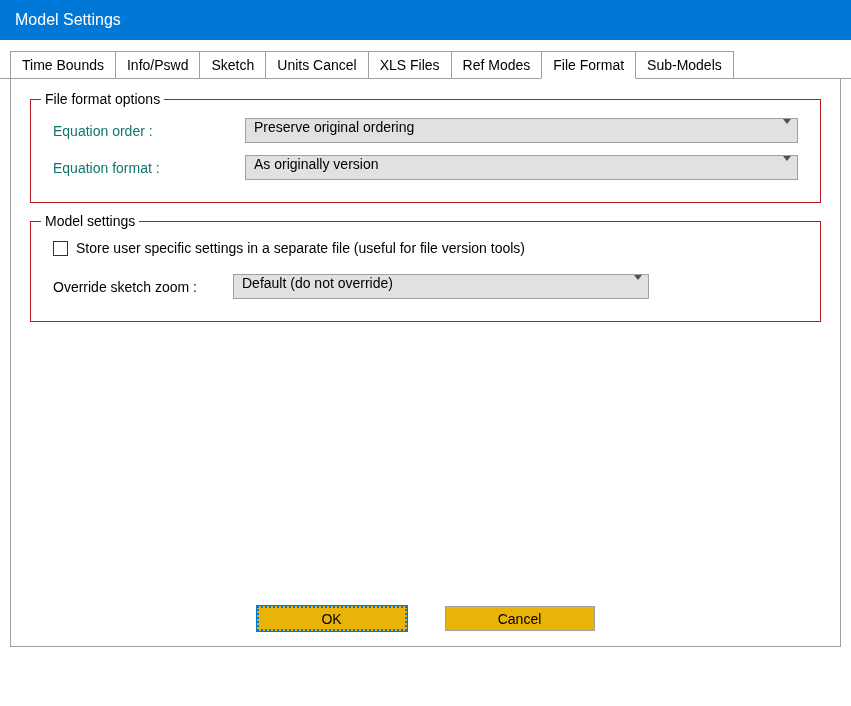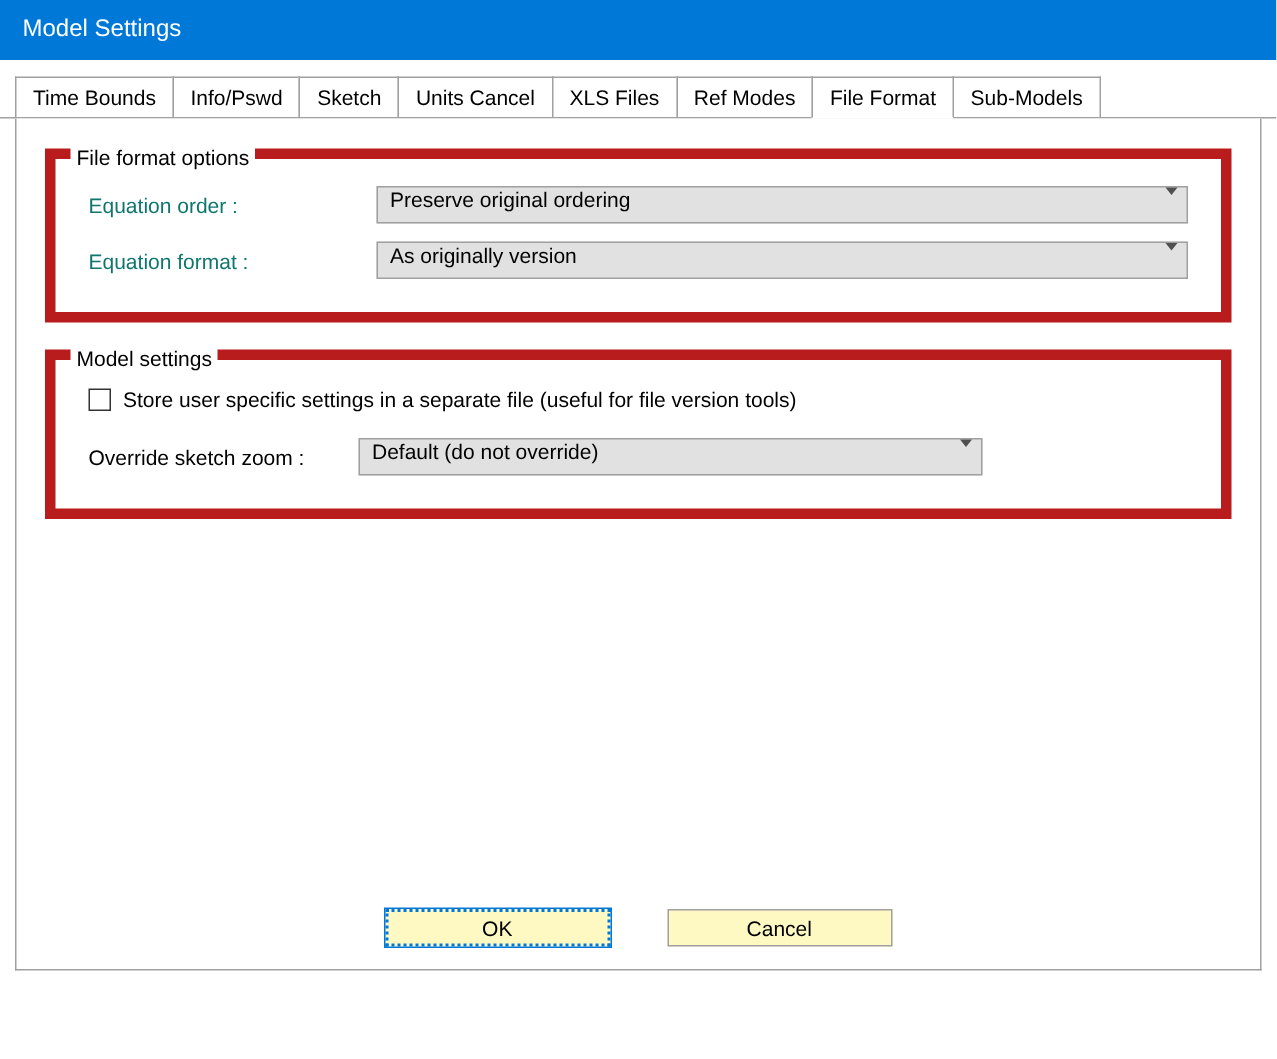--- a/index.html
+++ b/index.html
@@ -56,21 +56,21 @@
       padding: 10px 12px;
       background: #ffffff;
       border: 1px solid #a0a0a0;
       border-top: none;
       margin: 0 10px;
       height: 568px;
       position: relative;
     }
     
     .fieldset {
-      border: 7px solid #b91c1c;
+      border: 1px solid #b91c1c;
       margin: 10px 7px 18px 7px;
       padding: 18px 22px 22px 22px;
       position: relative;
     }
     
     .fieldset-legend {
       position: absolute;
       top: -9px;
       left: 10px;
       background: #ffffff;
@@ -146,21 +146,21 @@
       left: 0;
       right: 0;
       display: flex;
       justify-content: center;
       gap: 38px;
     }
     
     .button {
       width: 150px;
       height: 25px;
-      background: #fef9c3;
+      background: #eab308;
       border: 1px solid #a0a0a0;
       cursor: pointer;
       font-size: 14px;
       display: flex;
       align-items: center;
       justify-content: center;
     }
     
     .button.default {
       border: 2px dotted #0078d7;

